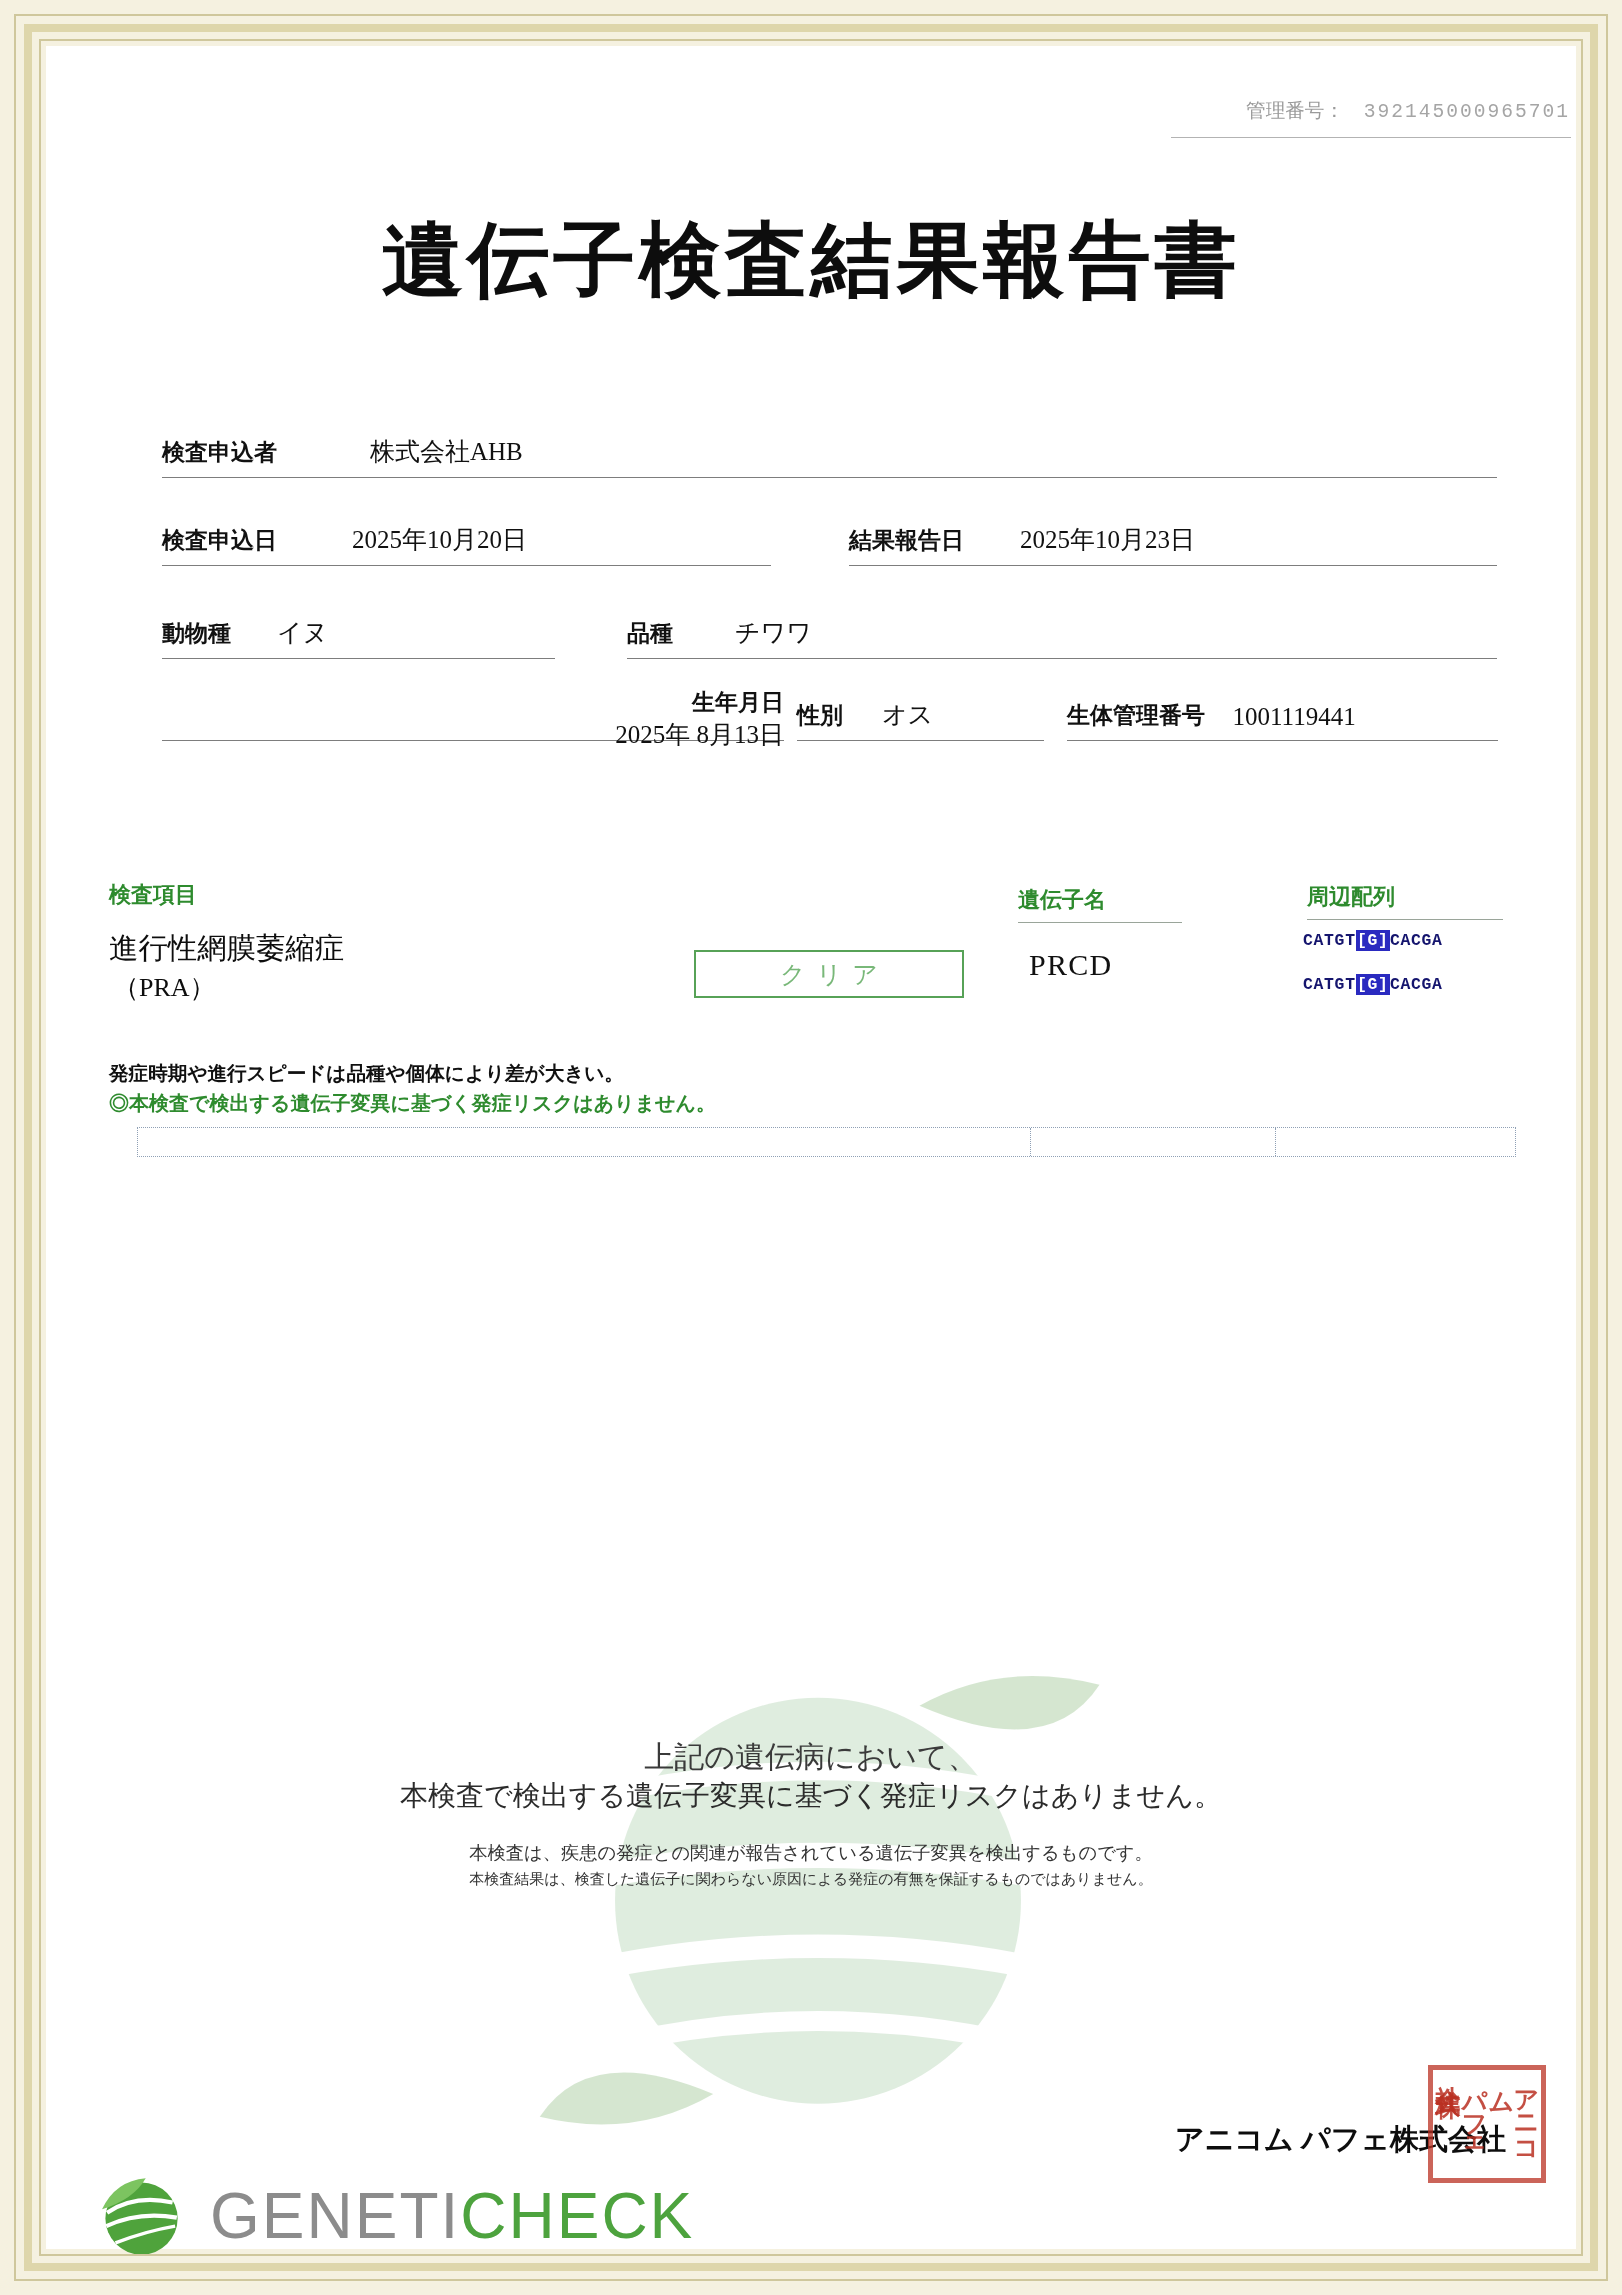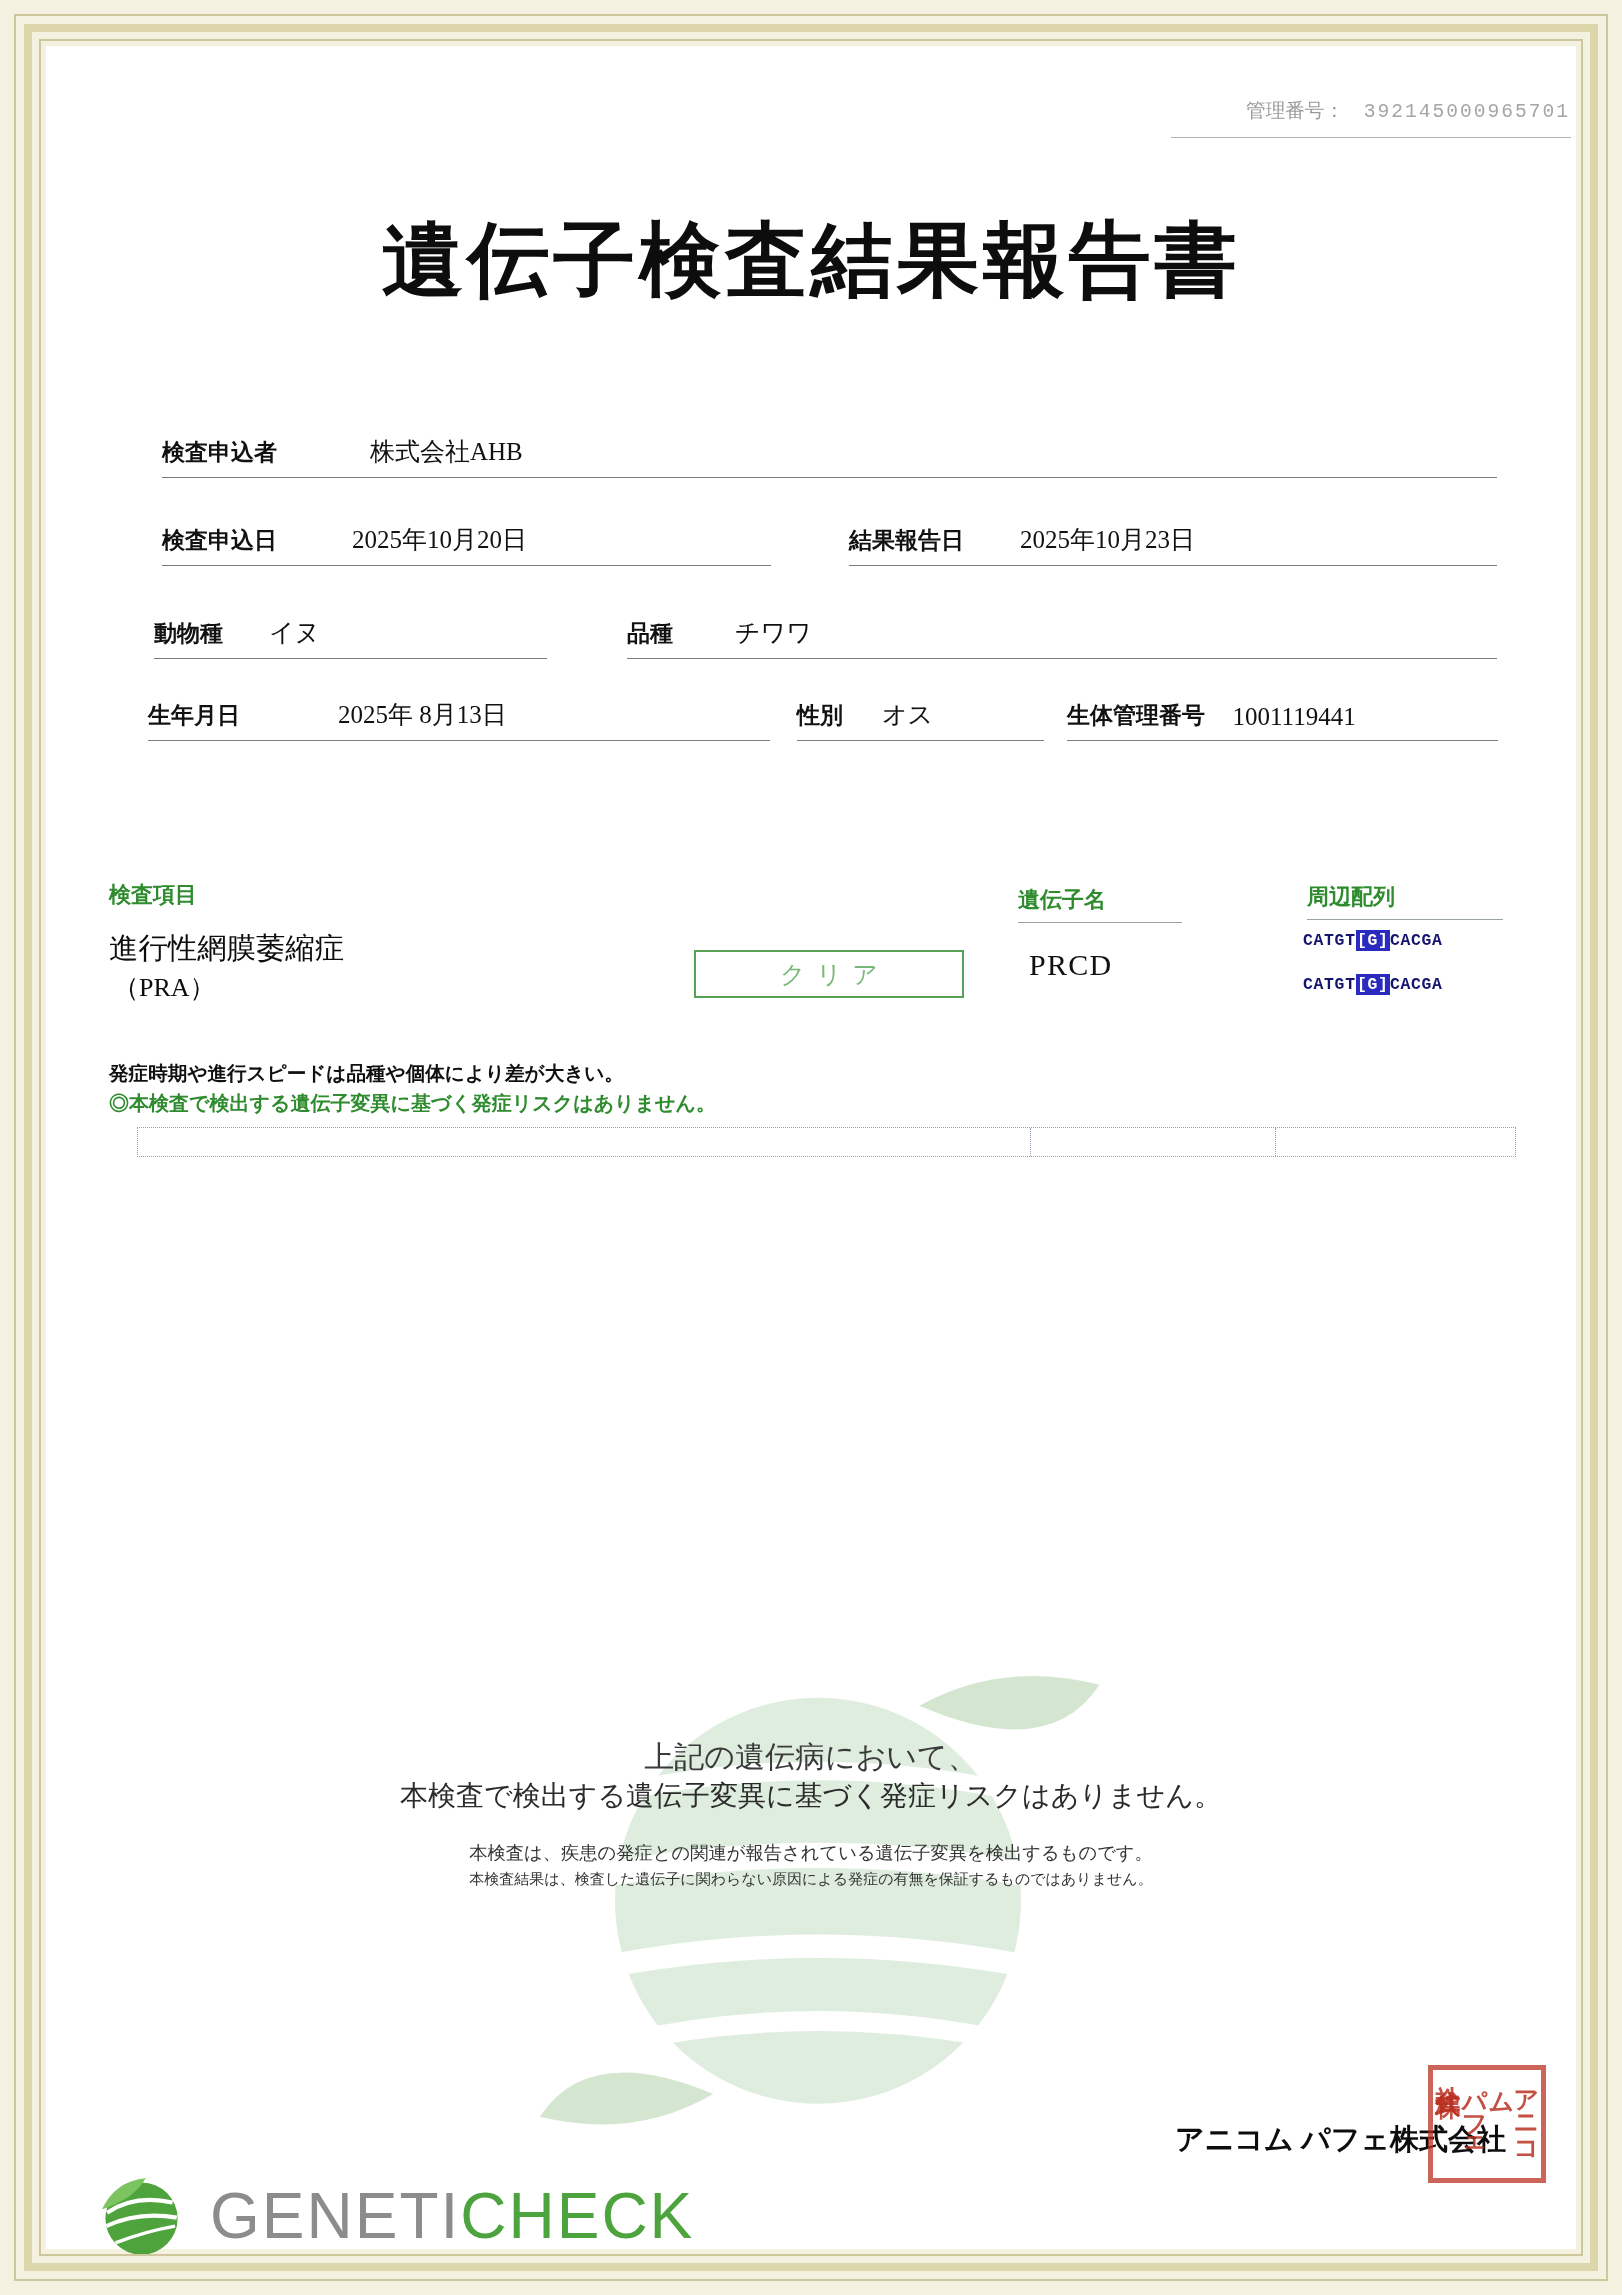--- a/index.html
+++ b/index.html
@@ -22,25 +22,25 @@
   .field { position:absolute; z-index:2; border-bottom:1.3px solid #7d7d7d; height:54px; display:flex; align-items:flex-end; padding-bottom:9.2px; }
   .flabel { font-weight:bold; font-size:23px; white-space:nowrap; }
   .fvalue { font-size:25px; white-space:nowrap; }
 
   .f-applicant  { top:424px;  left:162px;  width:1335px;gap:18px; }
   .f-applicant .fvalue { margin-left:75px; }
   .f-apply-date { top:512px;  left:162px;  width:609px; }
   .f-apply-date .fvalue { margin-left:75px; }
   .f-report-date{ top:512px;  left:849px; width:648px; }
   .f-report-date .fvalue { margin-left:56px; }
-  .f-species    { top:605px;  left:154px;  width:393px; }
+  .f-species    { top:605px;  left:162px;  width:393px; }
   .f-species .fvalue { margin-left:46px; }
   .f-breed      { top:605px;  left:627px;  width:870px; }
   .f-breed .fvalue { margin-left:62px; }
-  .f-birth      { top:687px; left:148px;  width:622px; }
+  .f-birth      { top:687px; left:162px;  width:622px;flex-direction:column; }
   .f-birth .fvalue { margin-left:98px; }
   .f-sex        { top:687px; left:797px; width:247px; }
   .f-sex .fvalue { margin-left:39px; }
   .f-animal-id  { top:687px; left:1067px; width:431px; }
   .f-animal-id .fvalue { margin-left:27.5px; }
 
   .col-header { font-size:22px; font-weight:bold; color:#2e8b2e; }
   .h-item { top:880px; left:109px; }
   .h-gene { top:885px; left:1018px; width:164px; border-bottom:1.3px solid #9aa59a; padding-bottom:6.5px; }
   .h-seq  { top:882px; left:1307px; width:196px; border-bottom:1.3px solid #9aa59a; padding-bottom:6.5px; }

